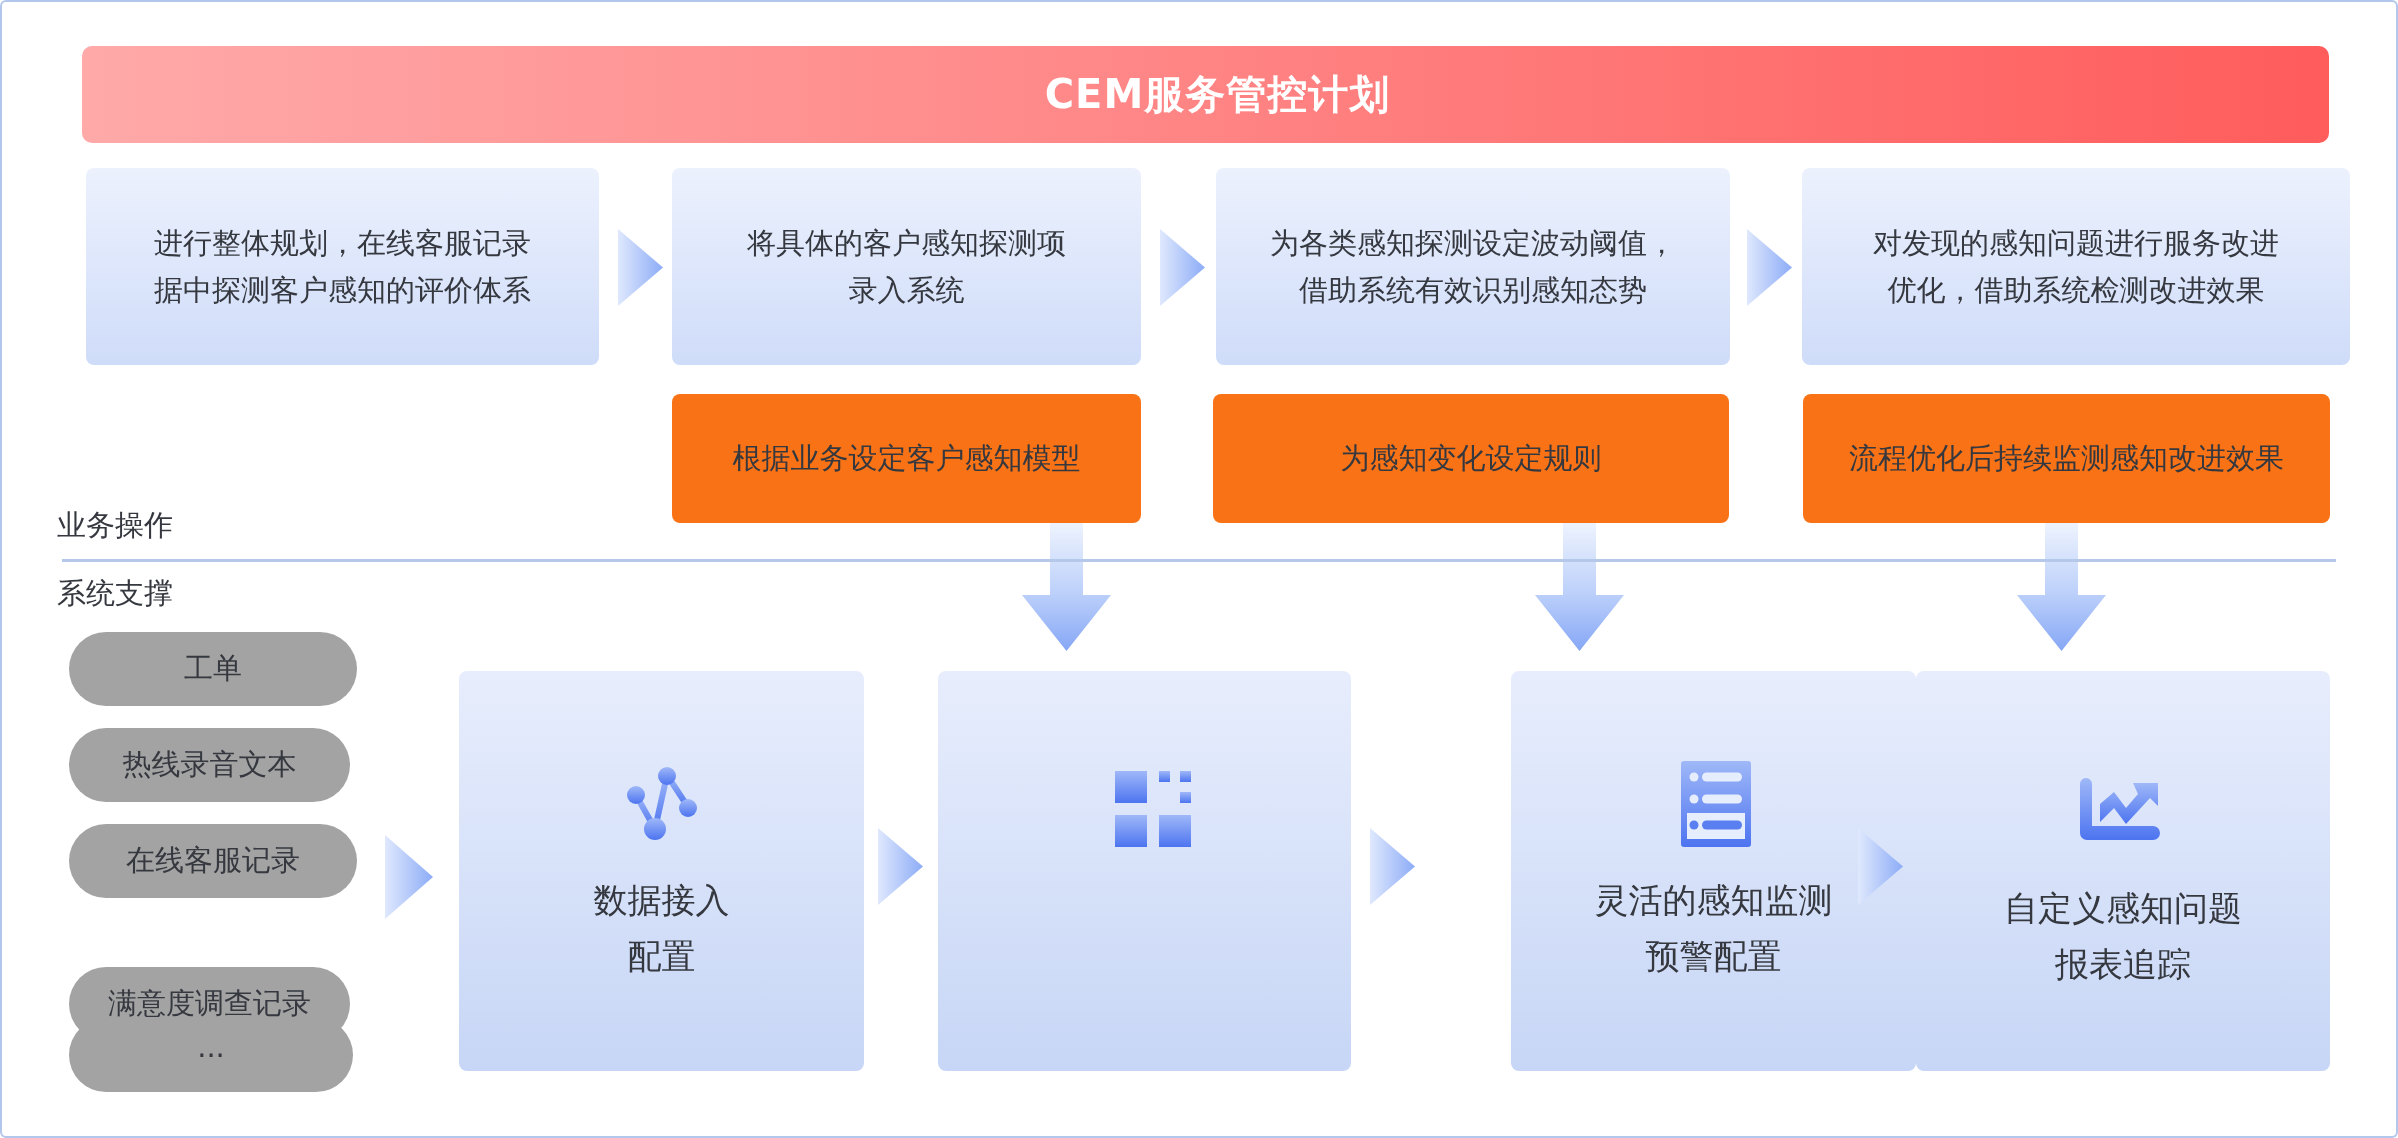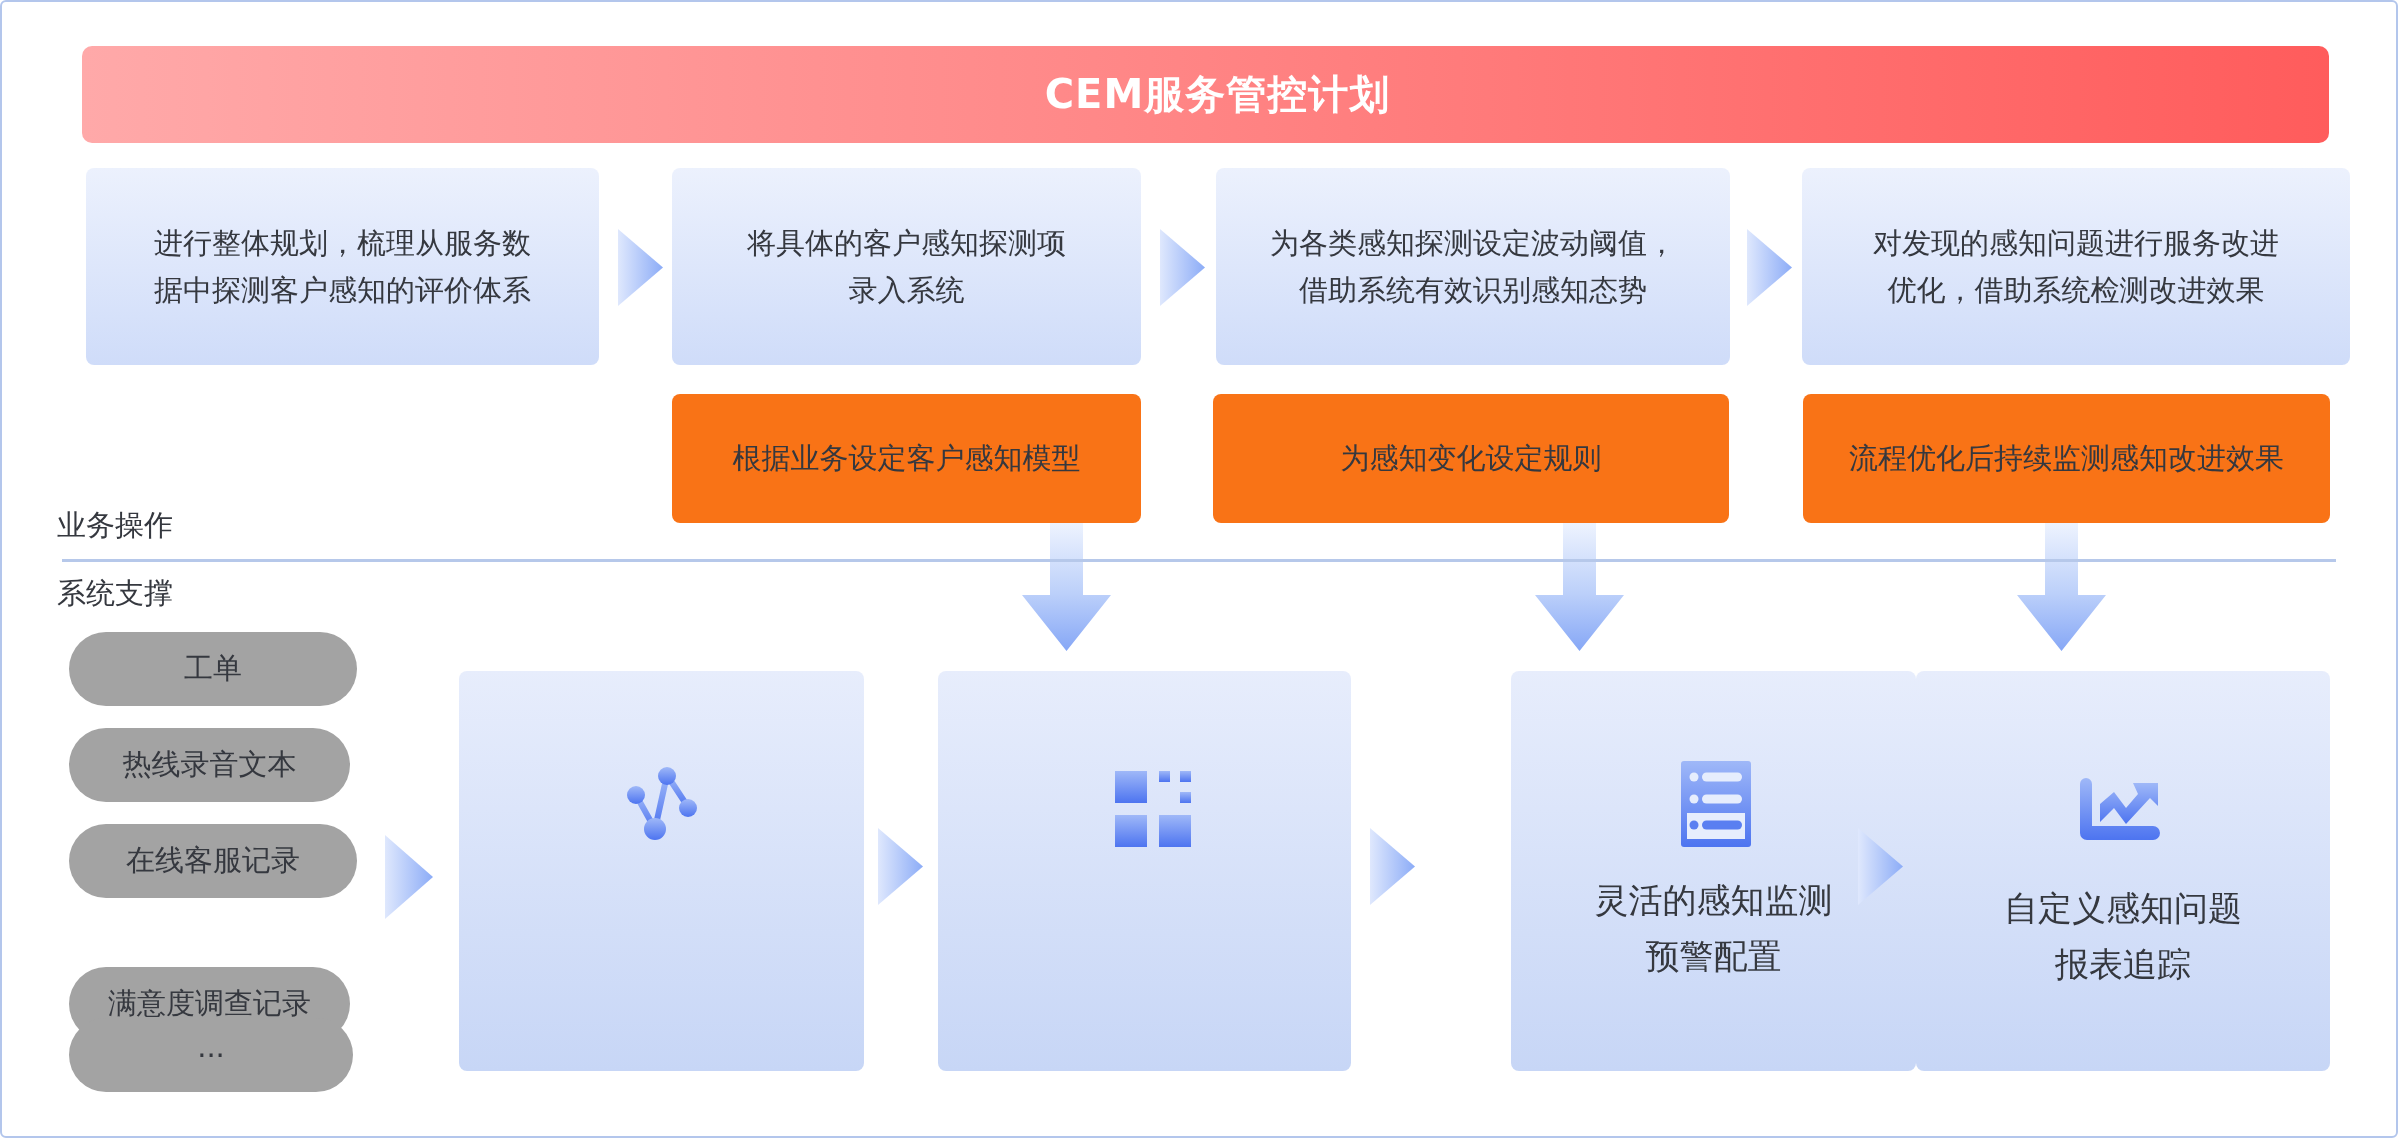--- a/index.html
+++ b/index.html
@@ -51,21 +51,21 @@
       <stop offset="1" stop-color="#4d74f0"></stop>
     </linearGradient>
   </defs>
 </svg>
 
 <div class="abs banner">
   <span class="banner-title">CEM服务管控计划</span>
 </div>
 
 <div class="abs step" style="left:86px;width:513px;">
-  <span>进行整体规划，梳理从服务数
+  <span>进行整体规划，在线客服记录
 据中探测客户感知的评价体系</span>
 </div>
 <div class="abs step" style="left:672px;width:469px;">
   <span>将具体的客户感知探测项
 录入系统</span>
 </div>
 <div class="abs step" style="left:1216px;width:514px;">
   <span>为各类感知探测设定波动阈值，
 借助系统有效识别感知态势</span>
 </div>
@@ -135,20 +135,22 @@
       <line x1="31" y1="62" x2="43" y2="8"></line>
       <line x1="43" y1="8" x2="64" y2="40"></line>
     </g>
     <g fill="url(#gIcon)">
       <circle cx="12" cy="28" r="9"></circle>
       <circle cx="43" cy="9" r="9"></circle>
       <circle cx="64" cy="41" r="9"></circle>
       <circle cx="31" cy="62" r="11"></circle>
     </g>
   </svg>
+  <div class="feature-text" style="top:201px;">数据接入
+配置</div>
 </div>
 
 <svg class="abs" style="left:878px;top:828px;" width="45" height="77">
   <polygon points="0,0 45,38.5 0,77" fill="url(#gArrowR)"></polygon>
 </svg>
 
 <div class="abs feature" style="left:938px;width:413px;">
   <svg class="abs" style="left:177px;top:100px;" width="76" height="76" viewBox="0 0 76 76">
     <g fill="url(#gIcon)">
       <rect x="0" y="0" width="32" height="32"></rect>

